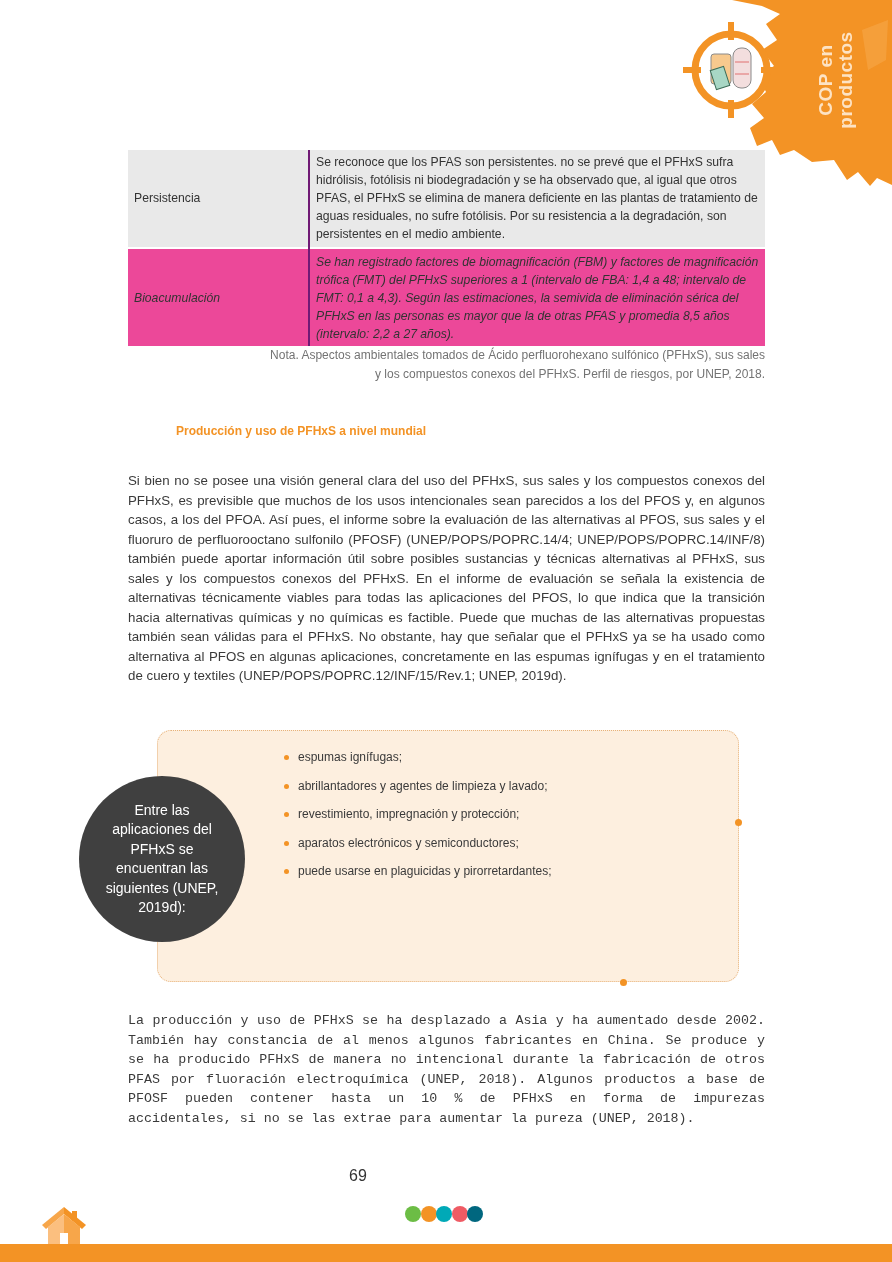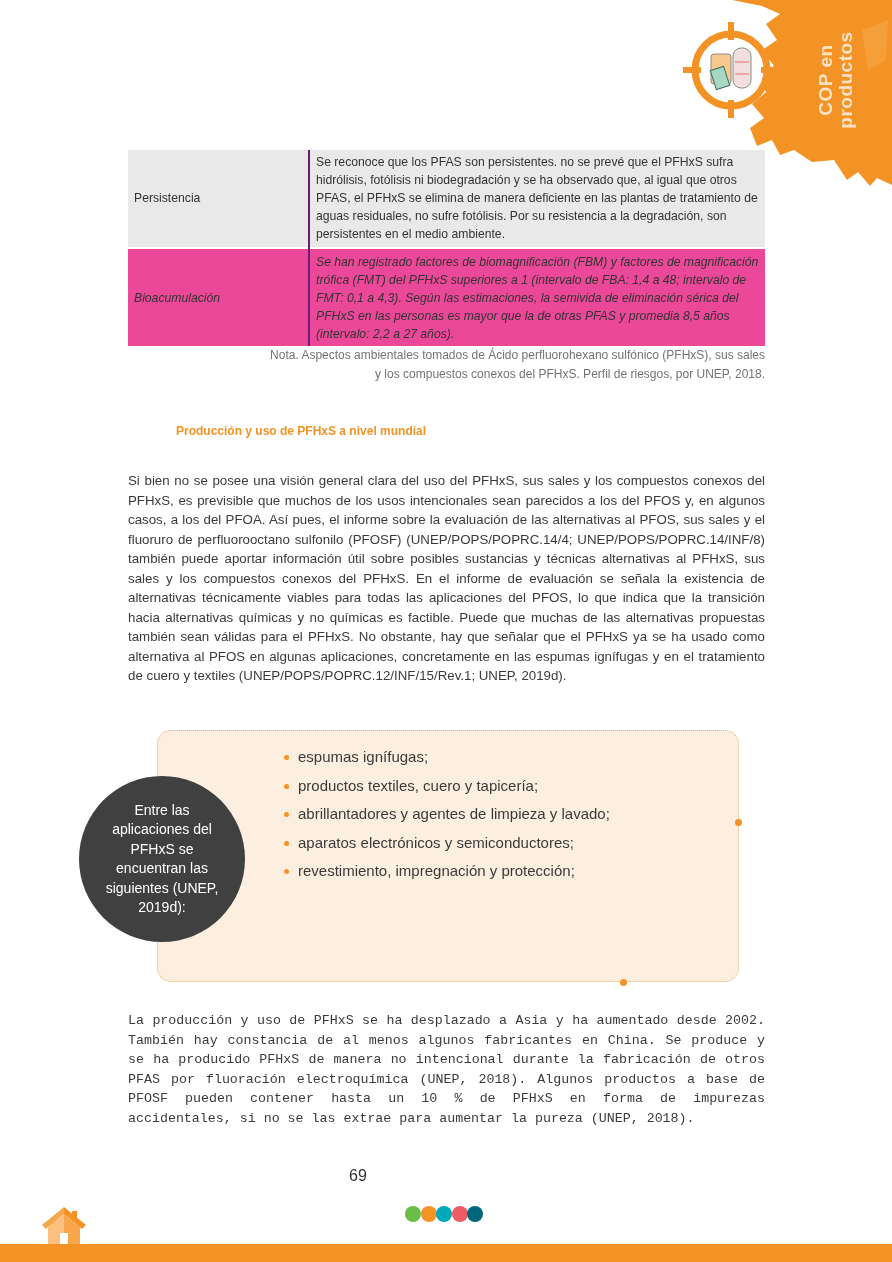--- a/index.html
+++ b/index.html
@@ -17,21 +17,21 @@
   .note{position:absolute;left:200px;top:346px;width:565px;text-align:right;font-size:12px;line-height:19px;color:#737373;}
   .h2{position:absolute;left:128px;top:424px;font-size:12px;font-weight:bold;color:#f39325;padding-left:48px;}
   .para{position:absolute;left:128px;width:637px;font-size:13.3px;line-height:19.5px;color:#3a3a3a;text-align:justify;}
   .p1{top:460px;margin-top:11px;}
   .p2{top:1011px;font-family:Liberation Mono, monospace;}
   .box{position:absolute;left:157px;top:730px;width:580px;height:250px;background:#fdefdf;border-radius:14px;border-top:1px dotted #e7b27a;border-left:1px dotted #e7b27a;border-bottom:1px dotted #e7b27a;border-right:1px dotted #e7b27a;}
   .dot-r{position:absolute;left:735px;top:819px;width:7px;height:7px;border-radius:50%;background:#f39325;}
   .dot-b{position:absolute;left:620px;top:979px;width:7px;height:7px;border-radius:50%;background:#f39325;}
   .circle{position:absolute;left:79px;top:776px;width:166px;height:166px;border-radius:50%;background:#404040;display:flex;align-items:center;justify-content:center;text-align:center;color:#ffffff;font-size:14px;line-height:19.5px;}
   .circle span{display:block;width:130px;}
-  ul.apps{position:absolute;left:284px;top:743px;margin:0;padding:0;list-style:none;font-size:15px;color:#3a3a3a;}
+  ul.apps{position:absolute;left:284px;top:743px;margin:0;padding:0;list-style:none;font-size:12px;color:#3a3a3a;}
   ul.apps li{height:28.5px;line-height:28.5px;position:relative;padding-left:14px;}
   ul.apps li .b{position:absolute;left:0;top:12px;width:5px;height:5px;border-radius:50%;background:#f39325;}
   .pagenum{position:absolute;left:0;width:716px;top:1167px;text-align:center;font-size:16px;color:#333;font-family:"Liberation Sans Narrow","Liberation Sans",sans-serif;}
   .dots{position:absolute;left:405px;top:1206px;display:flex;}
   .dots span{width:16px;height:16px;border-radius:50%;margin-right:-0.5px;}
   .footer-bar{position:absolute;left:0;top:1244px;width:892px;height:18px;background:#f39325;}
   .home{position:absolute;left:40px;top:1205px;width:48px;height:40px;}
 </style>
 </head>
 <body>
@@ -86,24 +86,24 @@
 <div class="box"></div>
 <div class="dot-r"></div>
 <div class="dot-b"></div>
 
 <div class="circle">
   <span>Entre las aplicaciones del PFHxS se encuentran las siguientes (UNEP, 2019d):</span>
 </div>
 
 <ul class="apps">
   <li><span class="b"></span><span>espumas ignífugas;</span></li>
-  <li><span class="b"></span><span>productos textiles, cuero y tapicería;</span></li>
   <li><span class="b"></span><span>abrillantadores y agentes de limpieza y lavado;</span></li>
+  <li><span class="b"></span><span>revestimiento, impregnación y protección;</span></li>
   <li><span class="b"></span><span>aparatos electrónicos y semiconductores;</span></li>
-  <li><span class="b"></span><span>revestimiento, impregnación y protección;</span></li>
+  <li><span class="b"></span><span>puede usarse en plaguicidas y pirorretardantes;</span></li>
 </ul>
 
 <div class="para p2">La producción y uso de PFHxS se ha desplazado a Asia y ha aumentado desde 2002. También hay constancia de al menos algunos fabricantes en China. Se produce y se ha producido PFHxS de manera no intencional durante la fabricación de otros PFAS por fluoración electroquímica (UNEP, 2018). Algunos productos a base de PFOSF pueden contener hasta un 10 % de PFHxS en forma de impurezas accidentales, si no se las extrae para aumentar la pureza (UNEP, 2018).</div>
 
 <div class="pagenum">69</div>
 
 <div class="dots">
   <span style="background: rgb(108, 189, 69);"></span>
   <span style="background: rgb(243, 147, 37);"></span>
   <span style="background: rgb(0, 169, 183);"></span>

